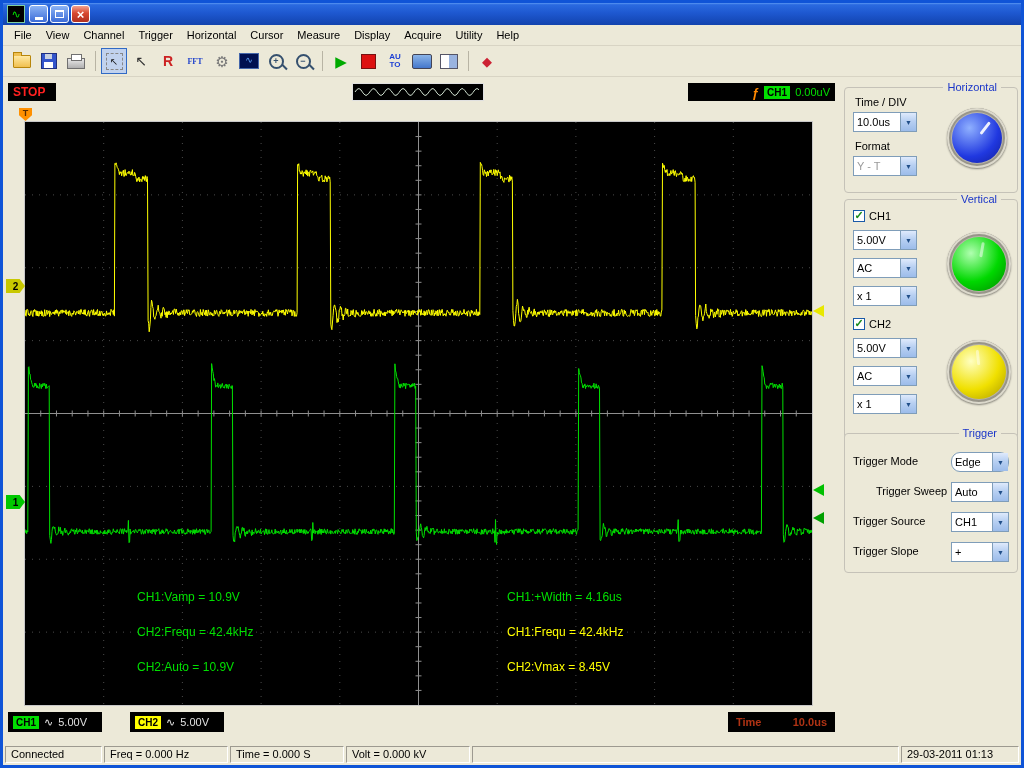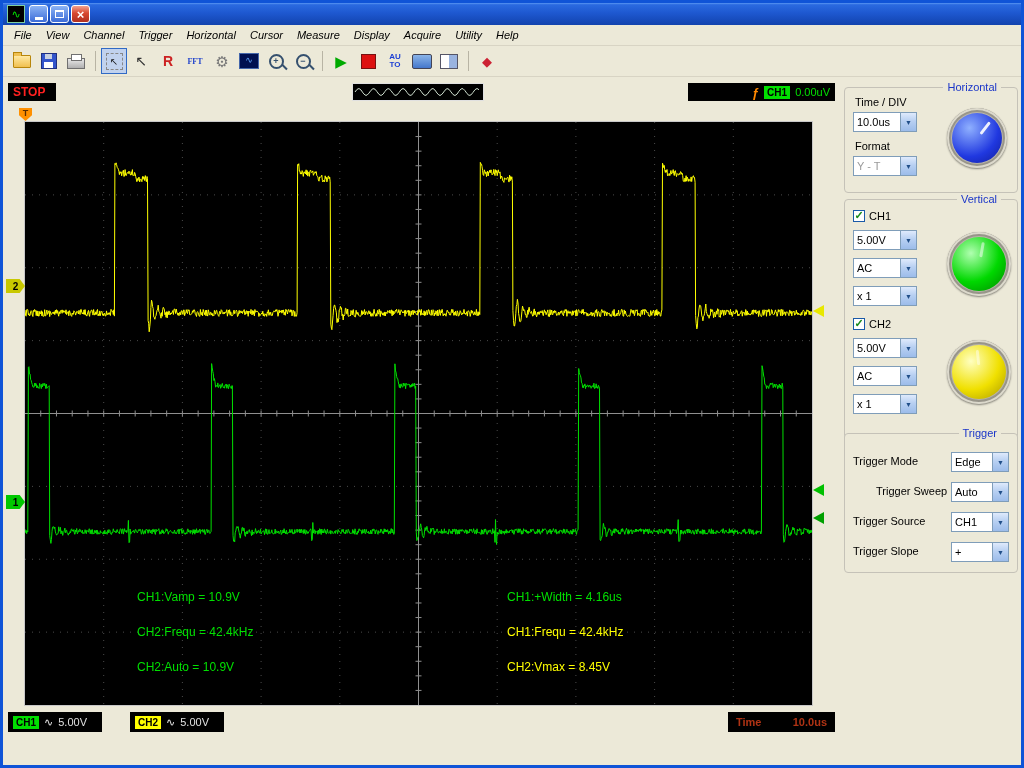--- a/index.html
+++ b/index.html
@@ -13,21 +13,21 @@
     text-align:center;border:1px solid #7fd0a0;margin-right:4px;flex:0 0 auto;}
   .title-text{color:#fff;font-weight:bold;font-size:12px;text-shadow:1px 1px 1px #0a2a7a;flex:1;}
   .winbtns{display:flex;gap:2px;margin-right:3px;}
   .wbtn{width:19px;height:18px;border-radius:3px;border:1px solid #fff;display:flex;align-items:center;justify-content:center;box-sizing:border-box;}
   .wbtn.mm{background:linear-gradient(180deg,#8cb4f4,#3c6cd8);}
   .wbtn.cl{background:linear-gradient(180deg,#f2a08c,#d84830 45%,#b03020);color:#fff;font-size:13px;font-weight:bold;line-height:1;}
   .glyph-min{width:8px;height:3px;background:#fff;margin-top:8px;}
   .glyph-max{width:9px;height:8px;border:1px solid #fff;border-top:2px solid #fff;box-sizing:border-box;}
 
   
-  .menubar{position:absolute;left:0;top:22px;width:1018px;height:21px;background:#ece9d8;display:flex;align-items:center;padding-left:4px;box-sizing:border-box;border-bottom:1px solid #d8d4c4;font-style:italic;}
+  .menubar{position:absolute;left:0;top:22px;width:1018px;height:21px;background:#ece9d8;display:flex;align-items:center;padding-left:4px;box-sizing:border-box;border-bottom:1px solid #d8d4c4;}
   .mi{font-size:11px;padding:2px 7px;color:#000;cursor:default;}
 
   
   .toolbar{position:absolute;left:0;top:43px;width:1018px;height:31px;background:#ece9d8;display:flex;align-items:center;padding-left:6px;box-sizing:border-box;border-bottom:1px solid #d8d4c4;}
   .tb{width:26px;height:26px;display:flex;align-items:center;justify-content:center;margin-right:1px;position:relative;}
   .tb.pressed{border:1px solid #316ac5;background:#c1d2ee;box-sizing:border-box;}
   .tsep{width:1px;height:20px;background:#b8b4a4;margin:0 5px;}
   .i-folder{width:16px;height:11px;background:linear-gradient(#ffe9a2,#f0c050);border:1px solid #b8860b;border-radius:1px;position:relative;}
   .i-folder::before{content:'';position:absolute;left:-1px;top:-4px;width:7px;height:3px;background:#f0c050;border:1px solid #b8860b;border-bottom:none;}
   .i-floppy{width:14px;height:14px;background:#3355cc;border:1px solid #203080;position:relative;}
@@ -410,35 +410,43 @@
     <div class="knob" style="right:6px;top:140px;width:64px;height:64px;">
       <span class="cap yellow">
           <span class="ptr" style="opacity:.5;transform-origin:1.5px 22px;transform:rotate(-6deg);"></span>
         </span>
     </div>
   </div>
 
   <div class="grp" style="top:430px;height:140px;">
     <span class="grp-title">Trigger</span>
     <span class="lbl" style="left:8px;top:21px;">Trigger Mode</span>
-    <div class="sel" style="right:8px;top:18px;width:58px;">
+    <div class="sel" style="right:8px;top:18px;width:58px;border-radius:9px;">
       <span class="sel-text">Edge</span>
       <span class="sel-btn">▼</span>
     </div>
     <span class="lbl" style="left:8px;top:51px;margin-left:23px;">Trigger Sweep</span>
     <div class="sel" style="right:8px;top:48px;width:58px;">
       <span class="sel-text">Auto</span>
       <span class="sel-btn">▼</span>
     </div>
     <span class="lbl" style="left:8px;top:81px;">Trigger Source</span>
     <div class="sel" style="right:8px;top:78px;width:58px;">
       <span class="sel-text">CH1</span>
       <span class="sel-btn">▼</span>
     </div>
     <span class="lbl" style="left:8px;top:111px;">Trigger Slope</span>
     <div class="sel" style="right:8px;top:108px;width:58px;">
       <span class="sel-text">+</span>
       <span class="sel-btn">▼</span>
     </div>
   </div>
 
+  <div class="sb">
+    <span class="sbc" style="left:2px;width:97px;">Connected</span>
+    <span class="sbc" style="left:101px;width:124px;">Freq = 0.000 Hz</span>
+    <span class="sbc" style="left:227px;width:114px;">Time = 0.000 S</span>
+    <span class="sbc" style="left:343px;width:124px;">Volt = 0.000 kV</span>
+    <span class="sbc" style="left:469px;width:427px;"></span>
+    <span class="sbc" style="left:898px;width:118px;">29-03-2011 01:13</span>
+  </div>
 
 </div>
 
 </body></html>

